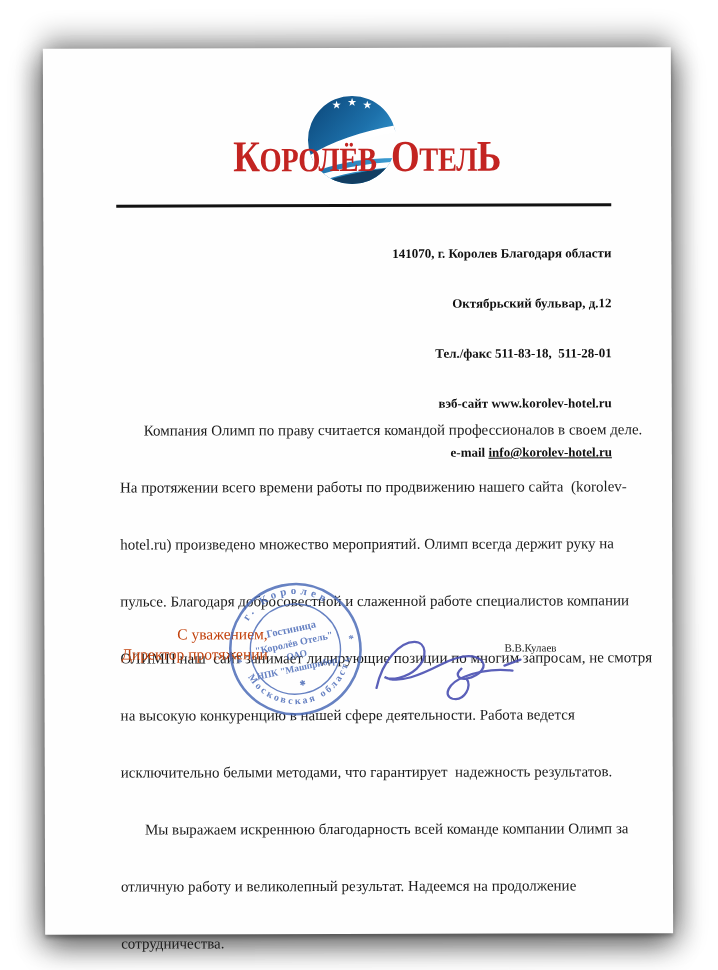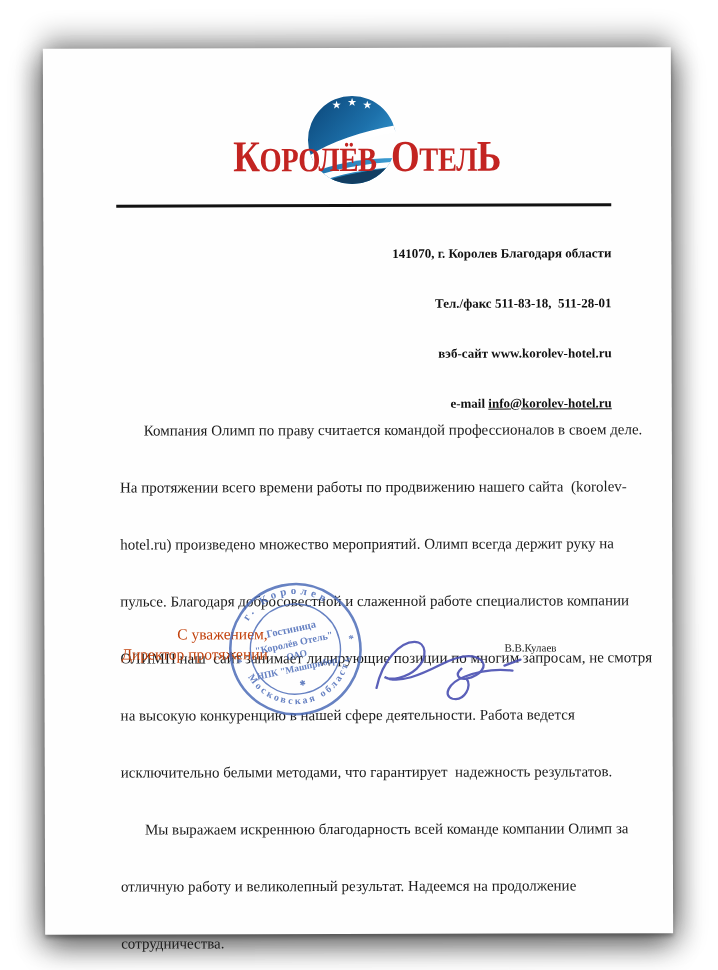--- a/index.html
+++ b/index.html
@@ -96,20 +96,21 @@
   </svg>
 
   <div class="brand">
     <span class="brand-word">Королёв</span>
     <span class="brand-word">Отел</span><span class="brand-tail">Ь</span>
   </div>
 
   <div class="rule"></div>
   <div class="contact">
     <div>141070, г. Королев Благодаря области</div>
+    <div>Октябрьский бульвар, д.12</div>
     <div>Тел./факс 511-83-18,  511-28-01</div>
     <div><span>вэб-сайт</span> <span>www.korolev-hotel.ru</span></div>
     <div><span>e-mail</span> <span class="u">info@korolev-hotel.ru</span></div>
   </div>
 
   <div class="bodytext">
     <div class="indent">Компания Олимп по праву считается командой профессионалов в своем деле.</div>
     <div>На протяжении всего времени работы по продвижению нашего сайта  (korolev-</div>
     <div>hotel.ru) произведено множество мероприятий. Олимп всегда держит руку на</div>
     <div>пульсе. Благодаря добросовестной и слаженной работе специалистов компании</div>

